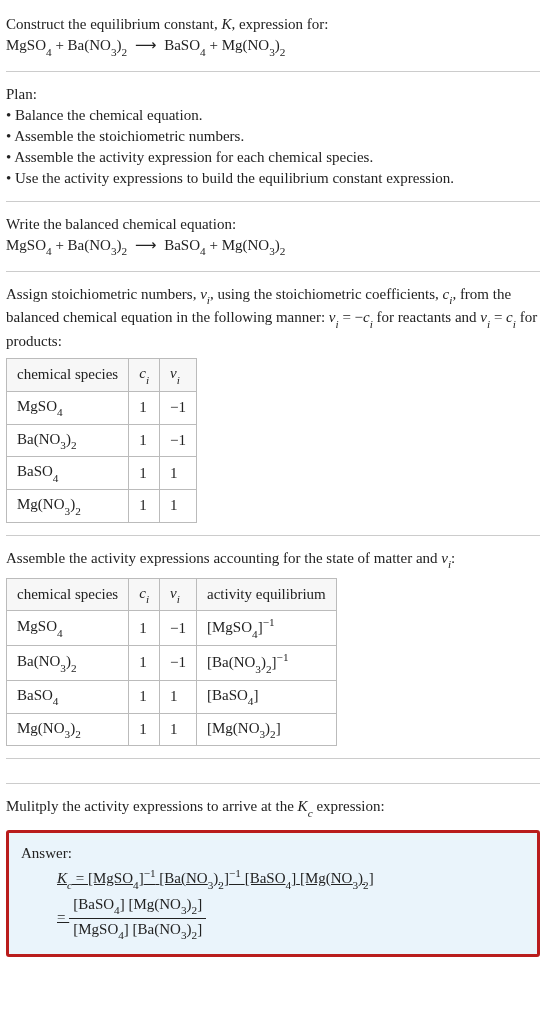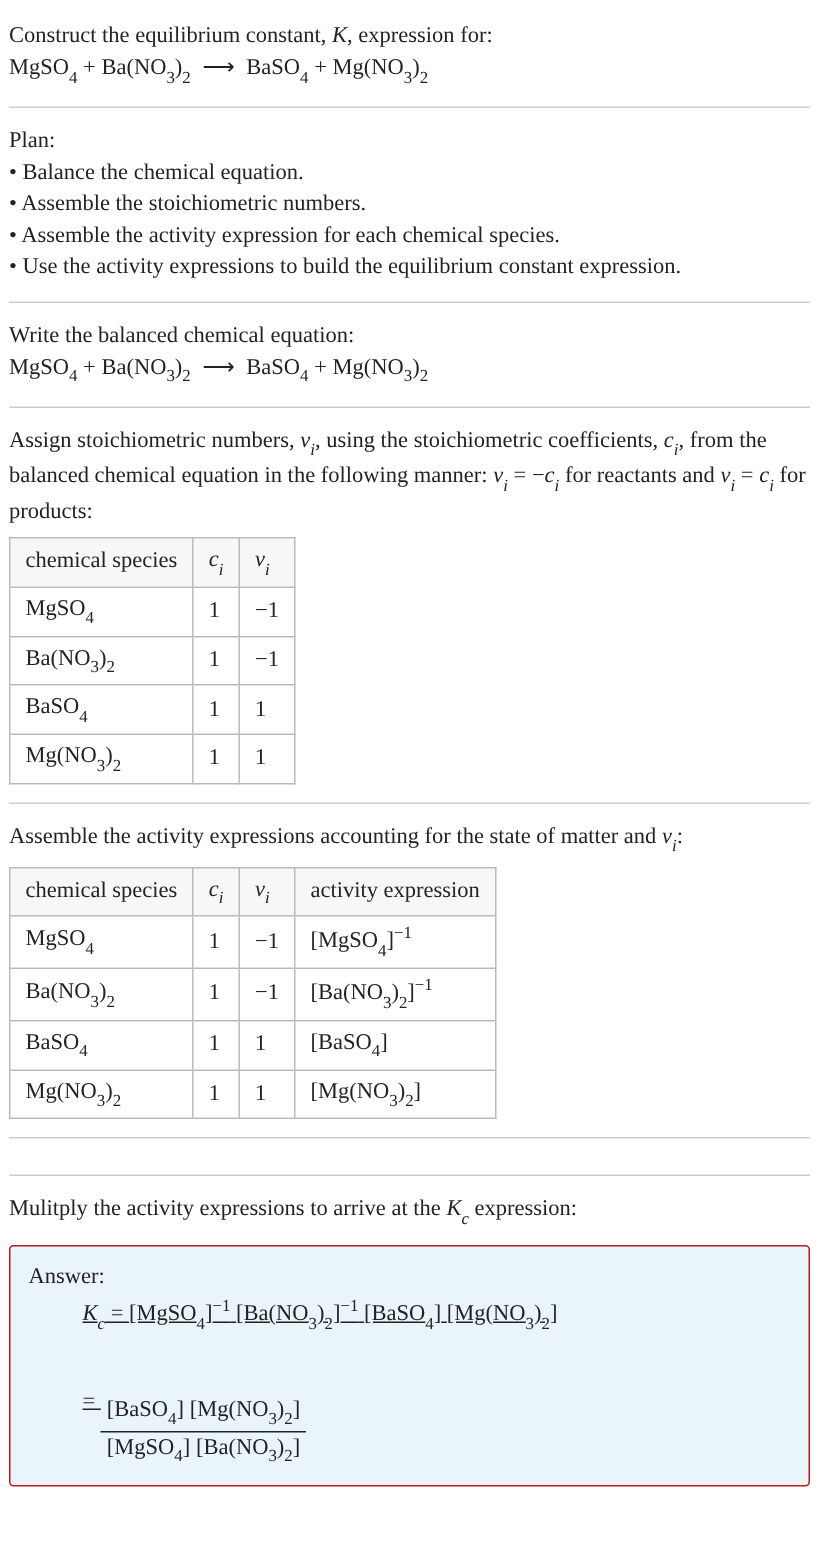--- a/index.html
+++ b/index.html
@@ -28,31 +28,30 @@
 table.data th, table.data td {
   border: 1px solid #bbb;
   padding: 4px 10px;
   text-align: left;
   font-weight: normal;
   margin-left: 38px;
 }
 table.data th { background: #f7f7f7; }
 .answer-box {
   background: #eaf4fb;
-  border: 1px solid #b91c1c;
+  border: 3px solid #b91c1c;
   border-radius: 3px;
   padding: 10px 12px;
   margin-top: 4px;
 }
 .indent { margin-left: 36px; }
 .frac {
   display: inline-block;
   vertical-align: middle;
   text-align: center;
-  margin-top: 38px;
 }
 .frac .num { display: block; border-bottom: 1px solid #222; padding: 0 4px; }
 .frac .den { display: block; padding: 0 4px; }
 .eqline { margin: 2px 0; text-decoration: underline; }
 .super { font-size: 0.75em; vertical-align: super; }
 </style>
 </head>
 <body>
 
 <div class="section">
@@ -123,21 +122,21 @@
 <div class="section">
   <div>
     <span>Assemble the activity expressions accounting for the state of matter and </span><span class="ital">ν</span><span class="sub ital">i</span><span>:</span>
   </div>
   <table class="data">
     <tbody>
         <tr>
       <th>chemical species</th>
       <th><span class="ital">c</span><span class="sub ital">i</span></th>
       <th><span class="ital">ν</span><span class="sub ital">i</span></th>
-      <th>activity expression</th>
+      <th>activity equilibrium</th>
     </tr>
     <tr>
       <td><span>MgSO</span><span class="sub">4</span></td>
       <td>1</td>
       <td>−1</td>
       <td><span>[MgSO</span><span class="sub">4</span><span>]</span><span class="super">−1</span></td>
     </tr>
     <tr>
       <td><span>Ba(NO</span><span class="sub">3</span><span>)</span><span class="sub">2</span></td>
       <td>1</td>

